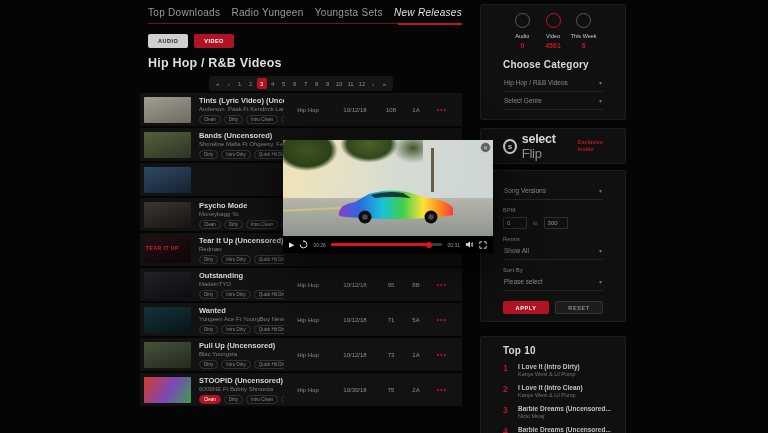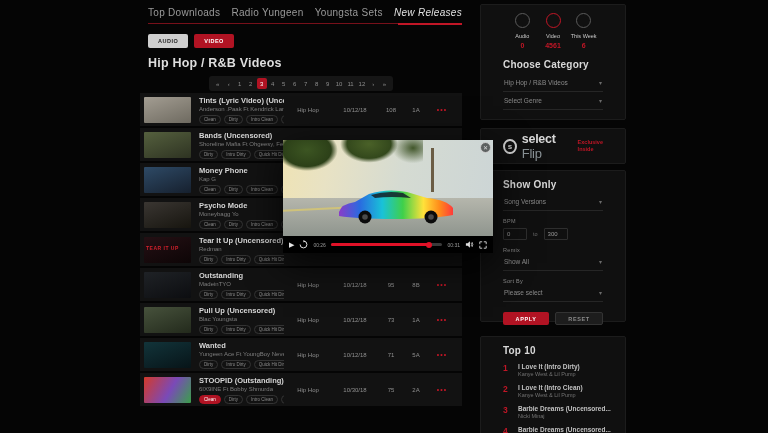--- a/index.html
+++ b/index.html
@@ -175,30 +175,20 @@
     <div class="col c-genre"></div>
     <div class="col c-date"></div>
     <div class="col c-bpm"></div>
     <div class="col c-key"></div>
     <div class="dots">•••</div>
       </div>
       <div class="row">
     <div class="thumb" style="background:linear-gradient(160deg,#2e4a66,#16202e)">
       
     </div>
-    <div class="meta">
-      <div class="t-title">Money Phone</div>
-      <div class="t-artist">Kap G</div>
-      <div class="tags">
-            <span class="tag">Clean</span>
-            <span class="tag">Dirty</span>
-            <span class="tag">Intro Clean</span>
-            <span class="tag">Intro Dirty</span>
-          </div>
-    </div>
     <div class="col c-genre"></div>
     <div class="col c-date"></div>
     <div class="col c-bpm"></div>
     <div class="col c-key"></div>
     <div class="dots">•••</div>
       </div>
       <div class="row">
     <div class="thumb" style="background:linear-gradient(160deg,#3a3632,#17150f)">
       
     </div>
@@ -250,63 +240,63 @@
             <span class="tag">Quick Hit Dirty</span>
           </div>
     </div>
     <div class="col c-genre">Hip Hop</div>
     <div class="col c-date">10/12/18</div>
     <div class="col c-bpm">95</div>
     <div class="col c-key">8B</div>
     <div class="dots">•••</div>
       </div>
       <div class="row">
+    <div class="thumb" style="background:linear-gradient(160deg,#12343a,#071418)">
+      
+    </div>
+    <div class="meta">
+      <div class="t-title">Wanted</div>
+      <div class="t-artist">Yungeen Ace Ft YoungBoy Never Broke Again</div>
+      <div class="tags">
+            <span class="tag">Dirty</span>
+            <span class="tag">Intro Dirty</span>
+            <span class="tag">Quick Hit Dirty</span>
+          </div>
+    </div>
+    <div class="col c-genre">Hip Hop</div>
+    <div class="col c-date">10/12/18</div>
+    <div class="col c-bpm">71</div>
+    <div class="col c-key">5A</div>
+    <div class="dots">•••</div>
+      </div>
+      <div class="row">
     <div class="thumb" style="background:linear-gradient(160deg,#47523c,#232a1c)">
       
     </div>
     <div class="meta">
       <div class="t-title">Pull Up (Uncensored)</div>
       <div class="t-artist">Blac Youngsta</div>
       <div class="tags">
             <span class="tag">Dirty</span>
             <span class="tag">Intro Dirty</span>
             <span class="tag">Quick Hit Dirty</span>
           </div>
     </div>
     <div class="col c-genre">Hip Hop</div>
     <div class="col c-date">10/12/18</div>
     <div class="col c-bpm">73</div>
     <div class="col c-key">1A</div>
     <div class="dots">•••</div>
       </div>
       <div class="row">
-    <div class="thumb" style="background:linear-gradient(160deg,#12343a,#071418)">
-      
-    </div>
-    <div class="meta">
-      <div class="t-title">Wanted</div>
-      <div class="t-artist">Yungeen Ace Ft YoungBoy Never Broke Again</div>
-      <div class="tags">
-            <span class="tag">Dirty</span>
-            <span class="tag">Intro Dirty</span>
-            <span class="tag">Quick Hit Dirty</span>
-          </div>
-    </div>
-    <div class="col c-genre">Hip Hop</div>
-    <div class="col c-date">10/12/18</div>
-    <div class="col c-bpm">71</div>
-    <div class="col c-key">5A</div>
-    <div class="dots">•••</div>
-      </div>
-      <div class="row">
     <div class="thumb" style="background:linear-gradient(120deg,#d43a2a,#7a4ab8 55%,#3aa04a)">
       
     </div>
     <div class="meta">
-      <div class="t-title">STOOPID (Outstanding)</div>
+      <div class="t-title">STOOPID (Uncensored)</div>
       <div class="t-artist">6IX9INE Ft Bobby Shmurda</div>
       <div class="tags">
             <span class="tag hot">Clean</span>
             <span class="tag">Dirty</span>
             <span class="tag">Intro Clean</span>
             <span class="tag">Intro Dirty</span>
           </div>
     </div>
     <div class="col c-genre">Hip Hop</div>
     <div class="col c-date">10/30/18</div>
@@ -348,21 +338,20 @@
   <div class="card card-serato">
     <div class="serato-circle">s</div>
     <div class="serato-word"><span>select</span> <span class="serato-flip">Flip</span></div>
     <div class="serato-badge">
       <div>Exclusive</div>
       <div>Inside</div>
     </div>
   </div>
 
   <div class="card card-filters">
-    <div class="card-h">Show Only</div>
     <div class="dd" style="margin-top:3px">
       <span class="dd-text">Song Versions</span>
       <span class="chev">▾</span>
     </div>
     <div class="flabel">BPM</div>
     <div class="bpm-row">
       <input class="bpm-input" value="0" style="">
       <span class="bpm-to">to</span>
       <input class="bpm-input" value="300" style="">
     </div>

